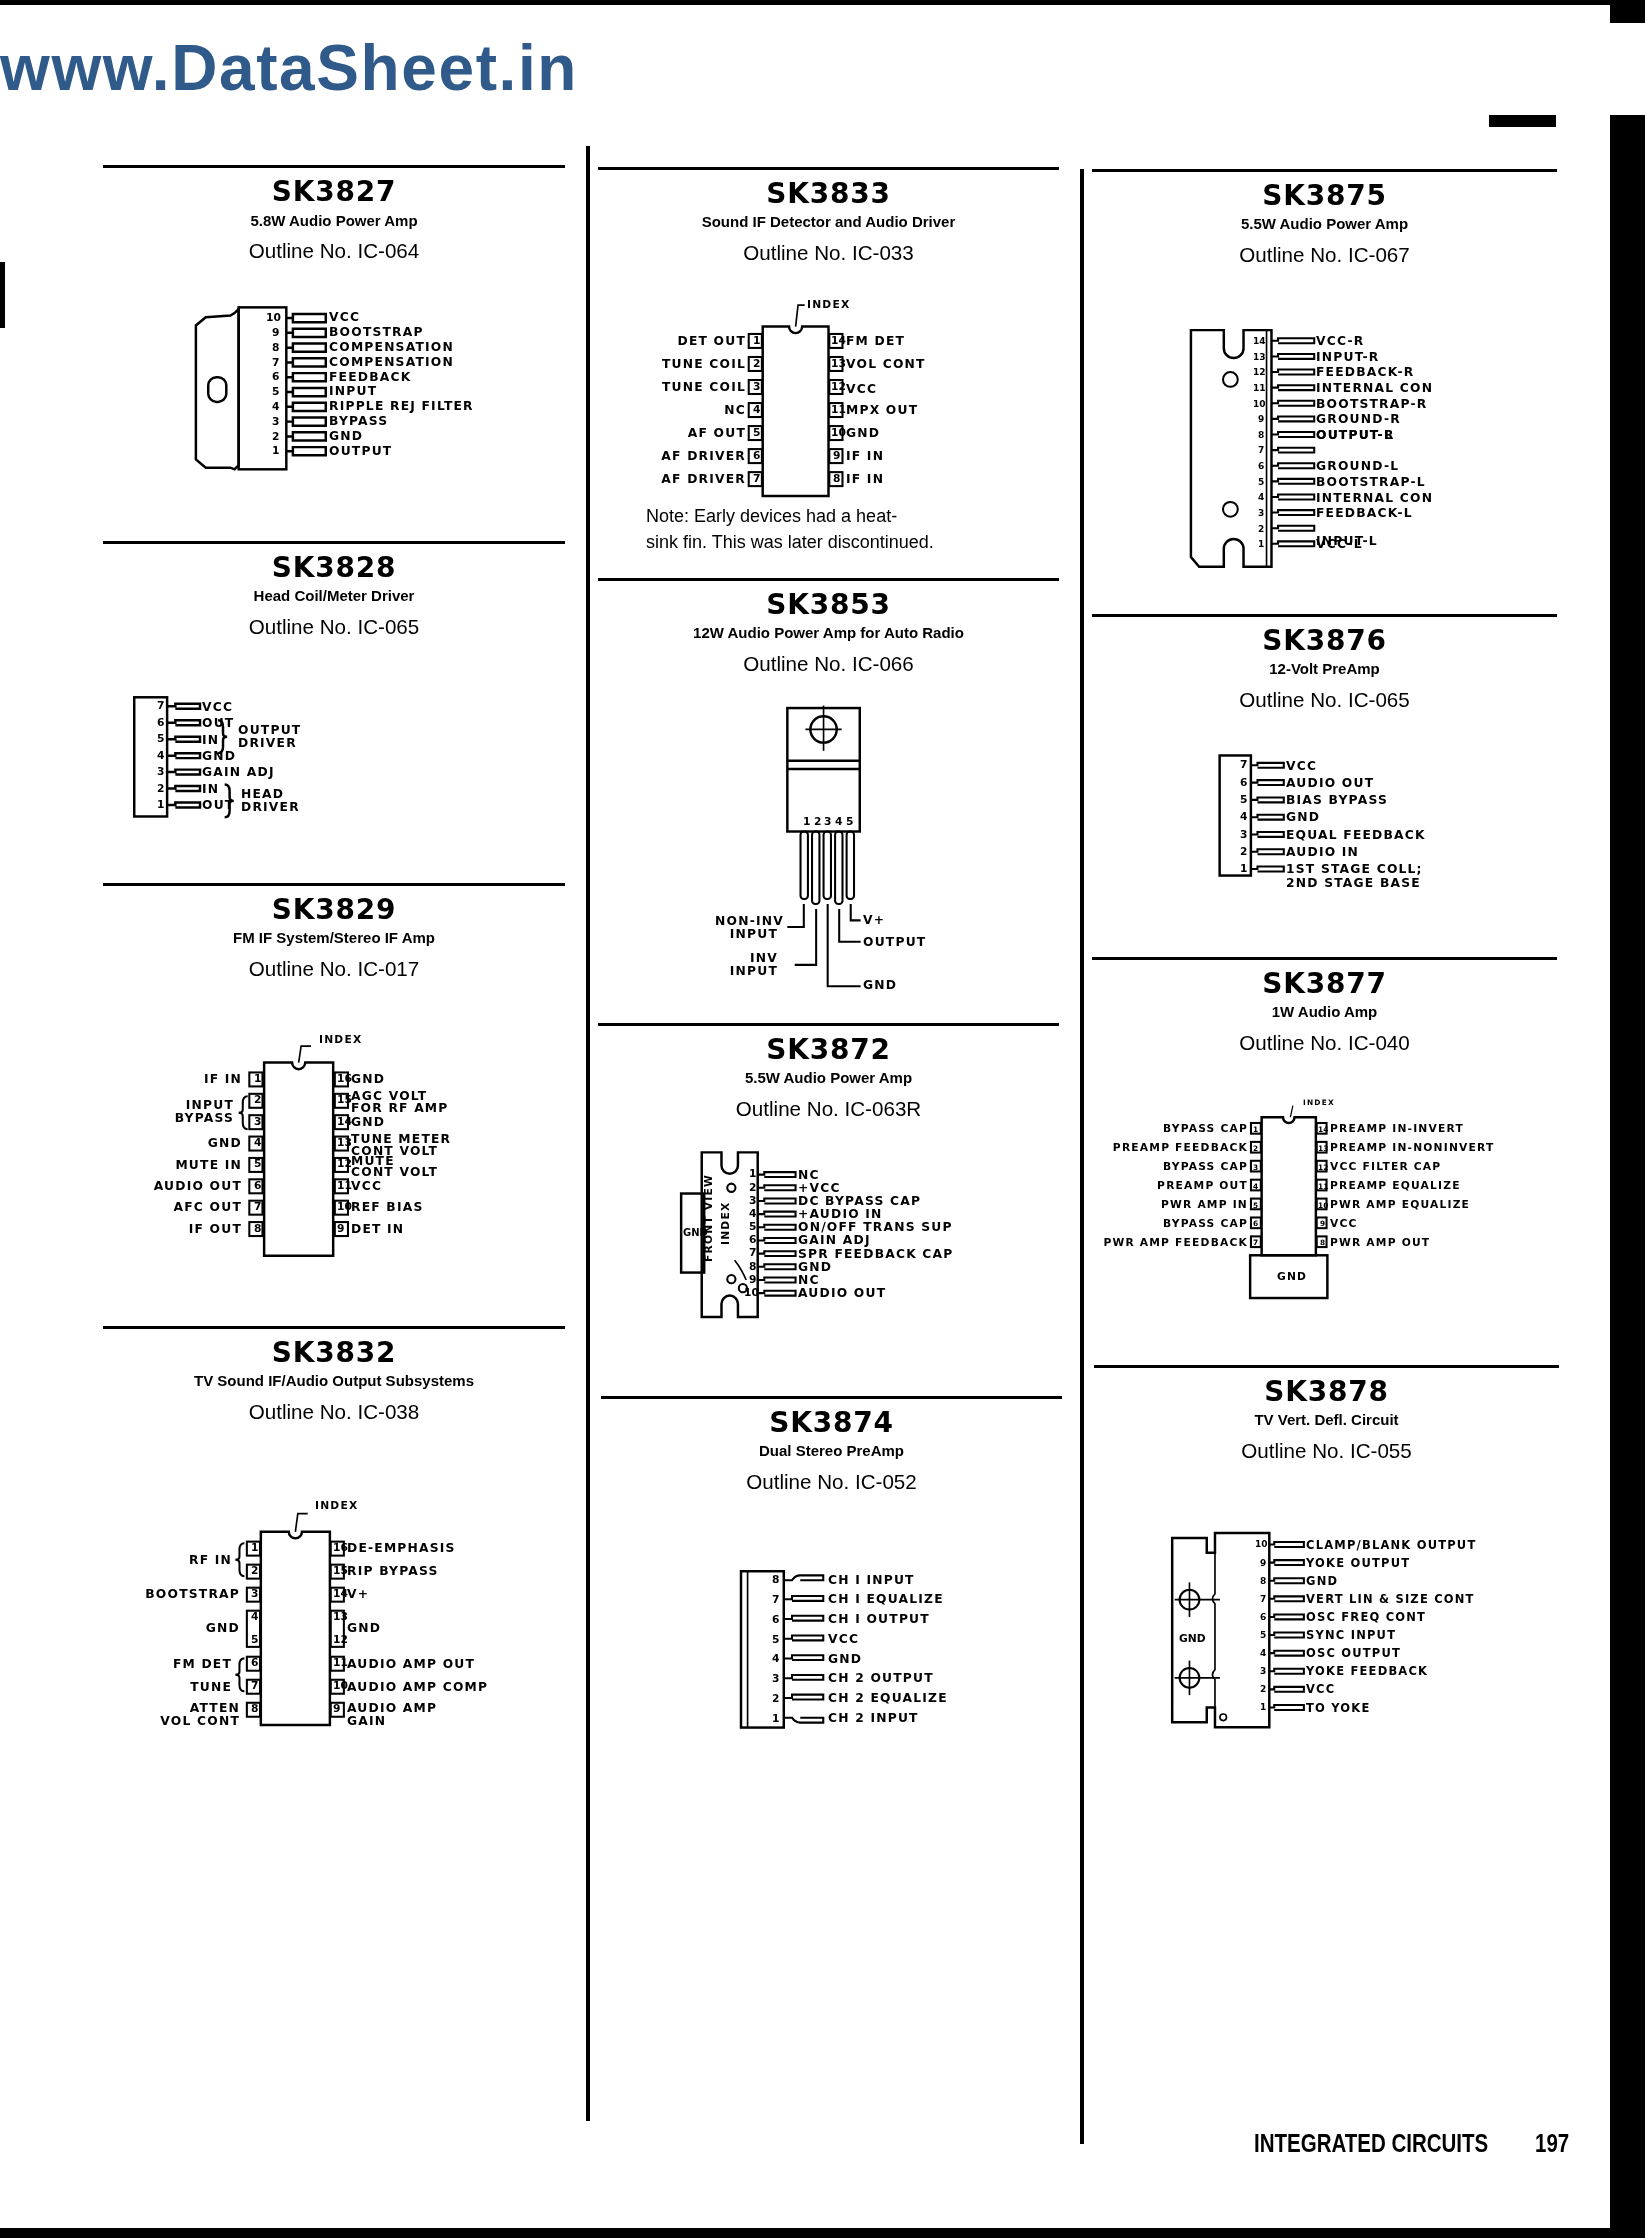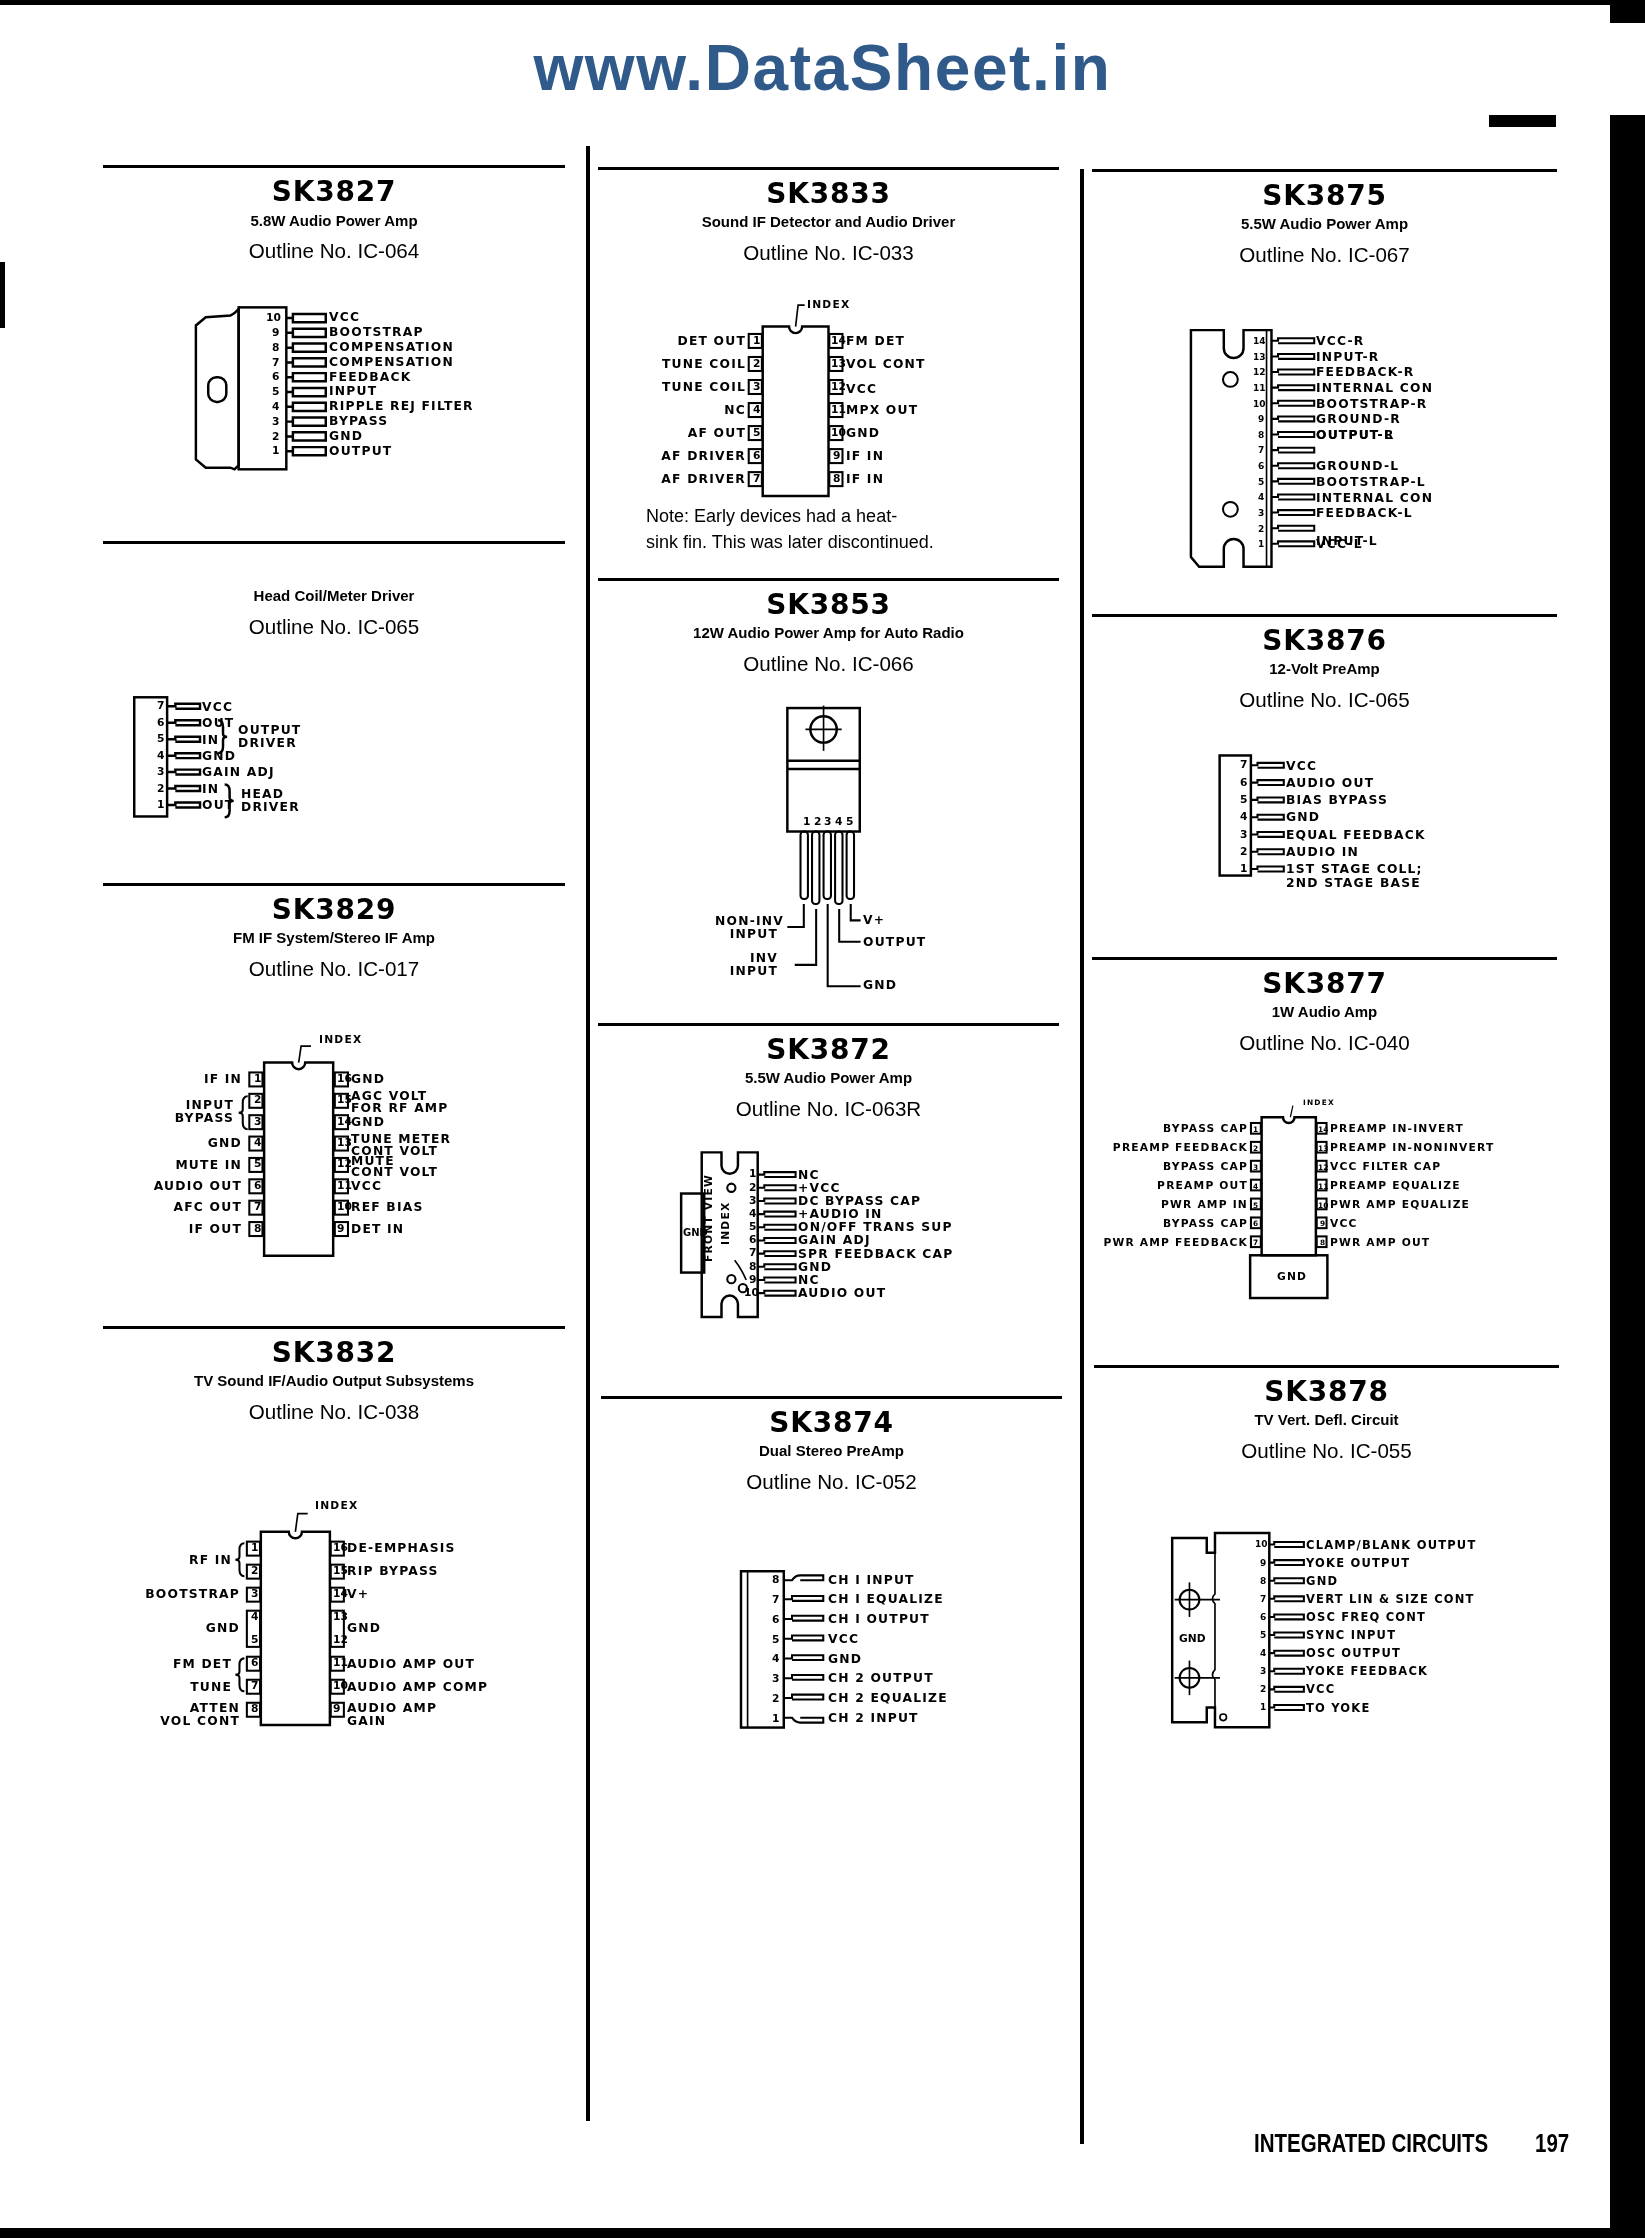--- a/index.html
+++ b/index.html
@@ -1,19 +1,19 @@
 <!DOCTYPE html>
 <html style="font-size:13px"><head>
 <meta charset="utf-8">
 <style>
   html, body { margin:0; padding:0; background:#fff; }
   body { width:1645px; height:2239px; position:relative; overflow:hidden; color:#000;
          font-family:"Liberation Sans", sans-serif; }
   .abs { position:absolute; }
-  .watermark { left:0; width:1645px; top:31px; text-align:center; font-family:"Liberation Sans", sans-serif;
+  .watermark { left:0; width:1645px; top:31px; font-family:"Liberation Sans", sans-serif;
                font-weight:bold; font-size:64px; color:#2f5a8a; letter-spacing:1.6px; }
   .edge-bar { background:#000; }
   .col-div { background:#000; width:4.1px; }
   .sec { position:absolute; }
   .sec-rule { position:absolute; left:0; right:0; top:0; height:3.3px; background:#000; }
   .part { position:absolute; left:0; right:0; text-align:center; font-weight:900; font-size:28px; letter-spacing:0.8px; font-family:"DejaVu Sans", sans-serif; }
   .desc { position:absolute; left:0; right:0; text-align:center; font-weight:bold; font-size:15px; font-family:"Liberation Sans", sans-serif; }
   .outline { position:absolute; left:0; right:0; text-align:center; font-size:20.6px; font-family:"Liberation Sans", sans-serif; }
   .diagram { position:absolute; }
   .pinlbl { position:absolute; font-size:12.3px; font-weight:bold; letter-spacing:1.2px; white-space:nowrap; font-family:"DejaVu Sans", sans-serif; line-height:12.3px;}
@@ -77,20 +77,21 @@
     <div class="pinlbl" style="left:226px;top:220px;">INPUT</div>
     <div class="pinlbl" style="left:226px;top:235px;">RIPPLE REJ FILTER</div>
     <div class="pinlbl" style="left:226px;top:250px;">BYPASS</div>
     <div class="pinlbl" style="left:226px;top:265px;">GND</div>
     <div class="pinlbl" style="left:226px;top:280px;">OUTPUT</div>
   </div>
 </div>
 
 <div class="sec" style="left:103px;top:541px;width:462px;height:329px;">
   <div class="sec-rule"></div>
+  <div class="part" style="top:10px;">SK3828</div>
   <div class="desc" style="top:46px;">Head Coil/Meter Driver</div>
   <div class="outline" style="top:74px;">Outline No. IC-065</div>
   <div class="diagram" style="left:0;top:0;width:462px;height:329px;">
     <svg width="462" height="329" viewBox="0 0 562 400">
       <rect x="38" y="190" width="40" height="145" fill="none" stroke="#000" stroke-width="3"></rect>
       <g stroke="#000" stroke-width="3" fill="none">
         <path d="M78,201 h10 v-3 h30 v6 h-30"></path>
         <path d="M78,221 h10 v-3 h30 v6 h-30"></path>
         <path d="M78,241 h10 v-3 h30 v6 h-30"></path>
         <path d="M78,261 h10 v-3 h30 v6 h-30"></path>

